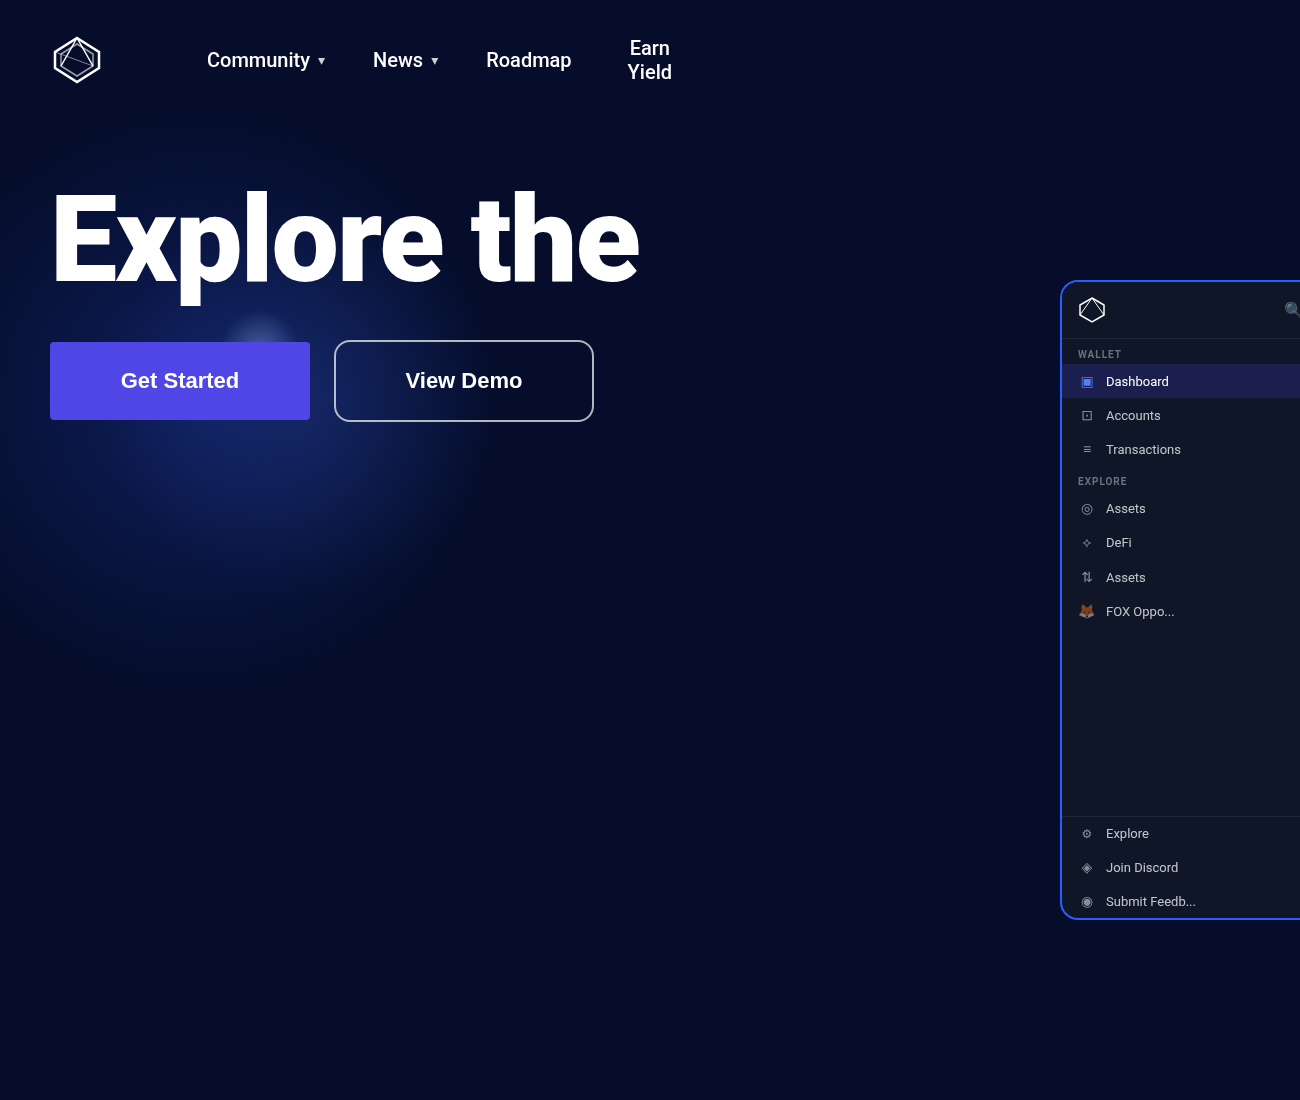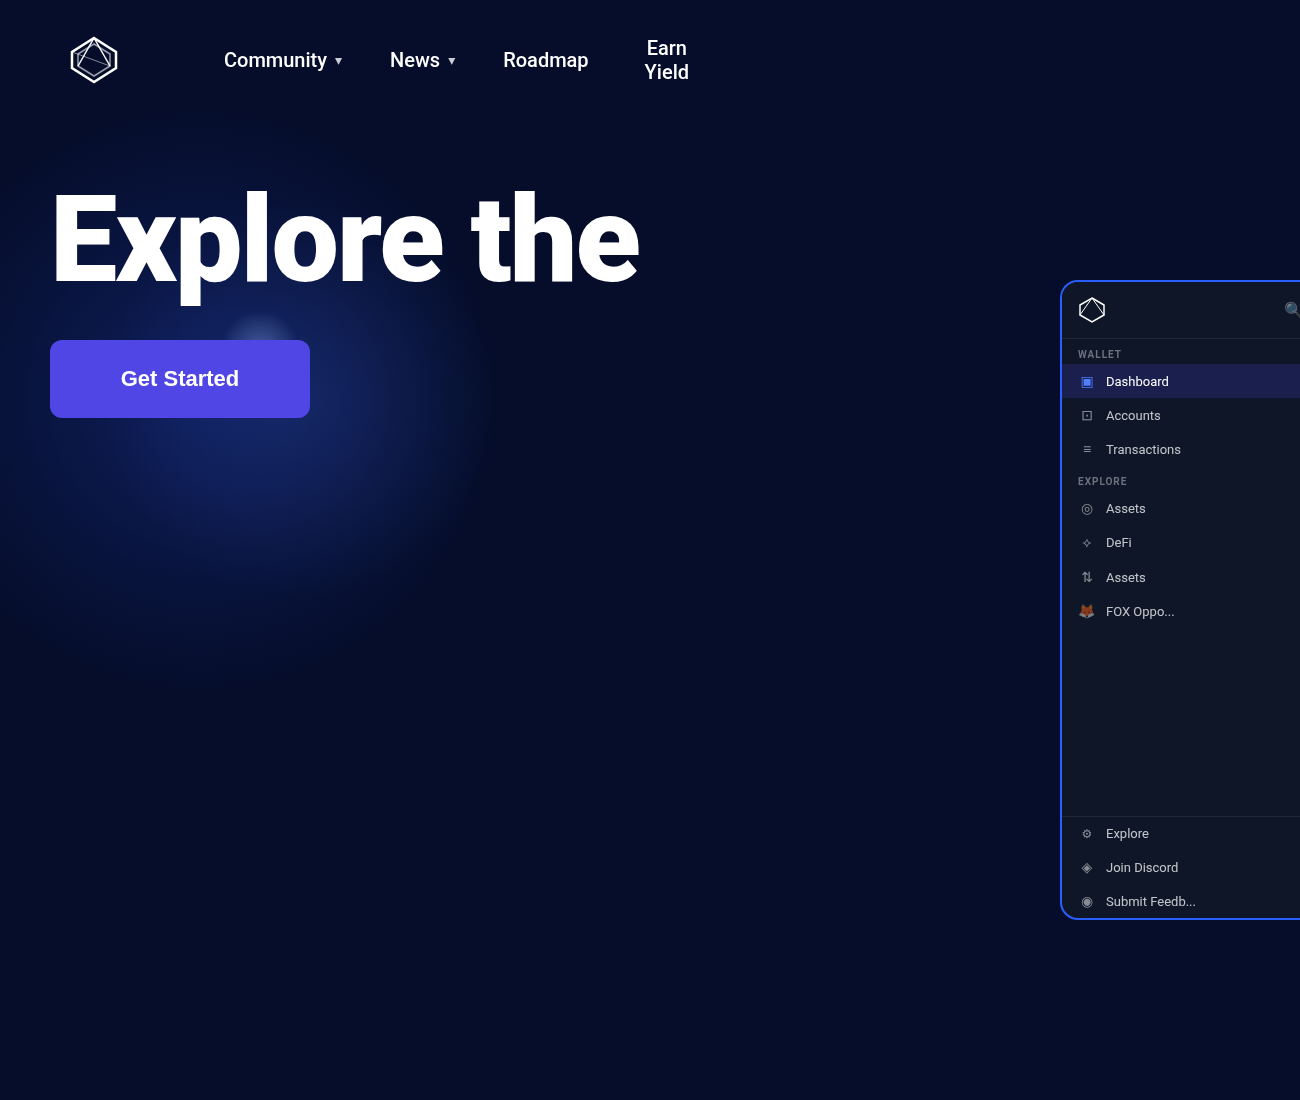--- a/index.html
+++ b/index.html
@@ -41,21 +41,21 @@
       top: 310px;
       left: 220px;
     }
 
     
     header {
       position: relative;
       z-index: 10;
       display: flex;
       align-items: center;
-      padding: 28px 68px;
+      padding: 28px 51px;
       gap: 0;
     }
 
     .logo {
       display: flex;
       align-items: center;
       margin-right: 80px;
       flex-shrink: 0;
     }
 
@@ -129,21 +129,21 @@
     .hero-buttons {
       display: flex;
       gap: 24px;
       align-items: center;
     }
 
     .btn-get-started {
       background: #4f46e5;
       color: #ffffff;
       border: none;
-      border-radius: 12px;
+      border-radius: 4px;
       padding: 26px 50px;
       font-size: 22px;
       font-weight: 700;
       cursor: pointer;
       min-width: 260px;
     }
 
     .btn-view-demo {
       background: transparent;
       color: #ffffff;
@@ -276,20 +276,21 @@
     </div>
   </nav>
 </header>
 
 <main>
   <h1 class="hero-title">
     <span>Explore the</span><br>
   </h1>
   <div class="hero-buttons">
     <button class="btn-get-started">Get Started</button>
+    <button class="btn-view-demo">View Demo</button>
   </div>
 </main>
 
 <div class="app-preview">
   <div class="app-preview-header">
     <span class="app-preview-logo">
       <svg viewBox="0 0 28 28" fill="none">
         <polygon points="14,2 26,9 26,19 14,26 2,19 2,9" fill="none" stroke="white" stroke-width="1.5"></polygon>
         <line x1="14" y1="2" x2="2" y2="19" stroke="white" stroke-width="1"></line>
         <line x1="14" y1="2" x2="26" y2="19" stroke="white" stroke-width="1"></line>

